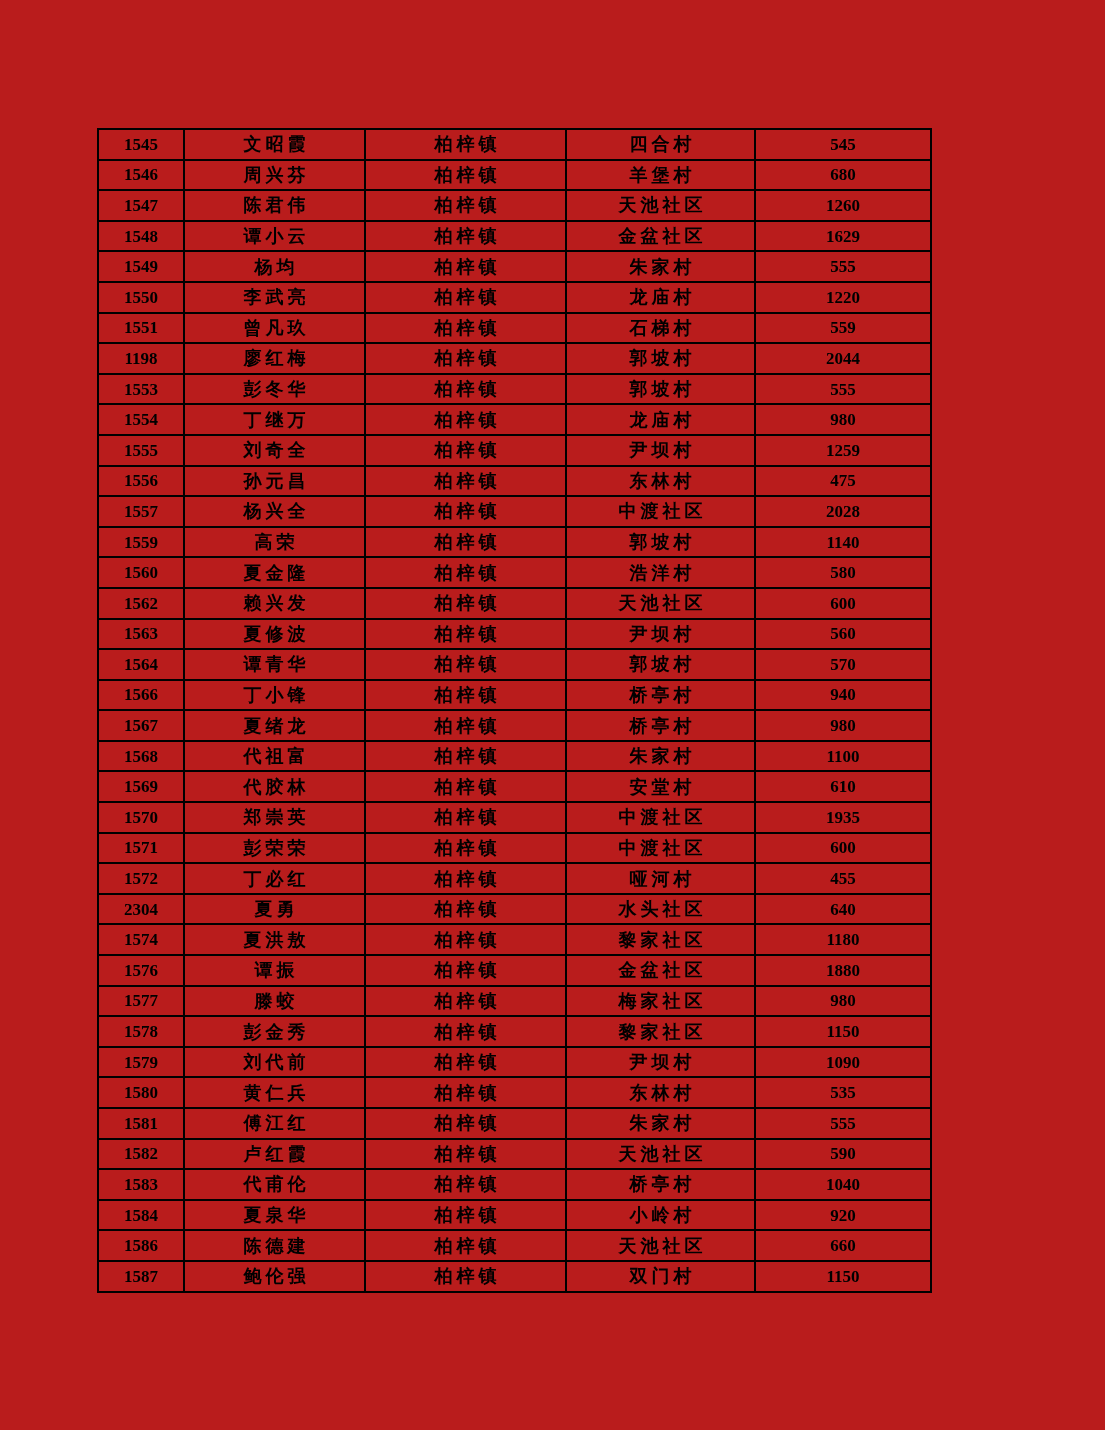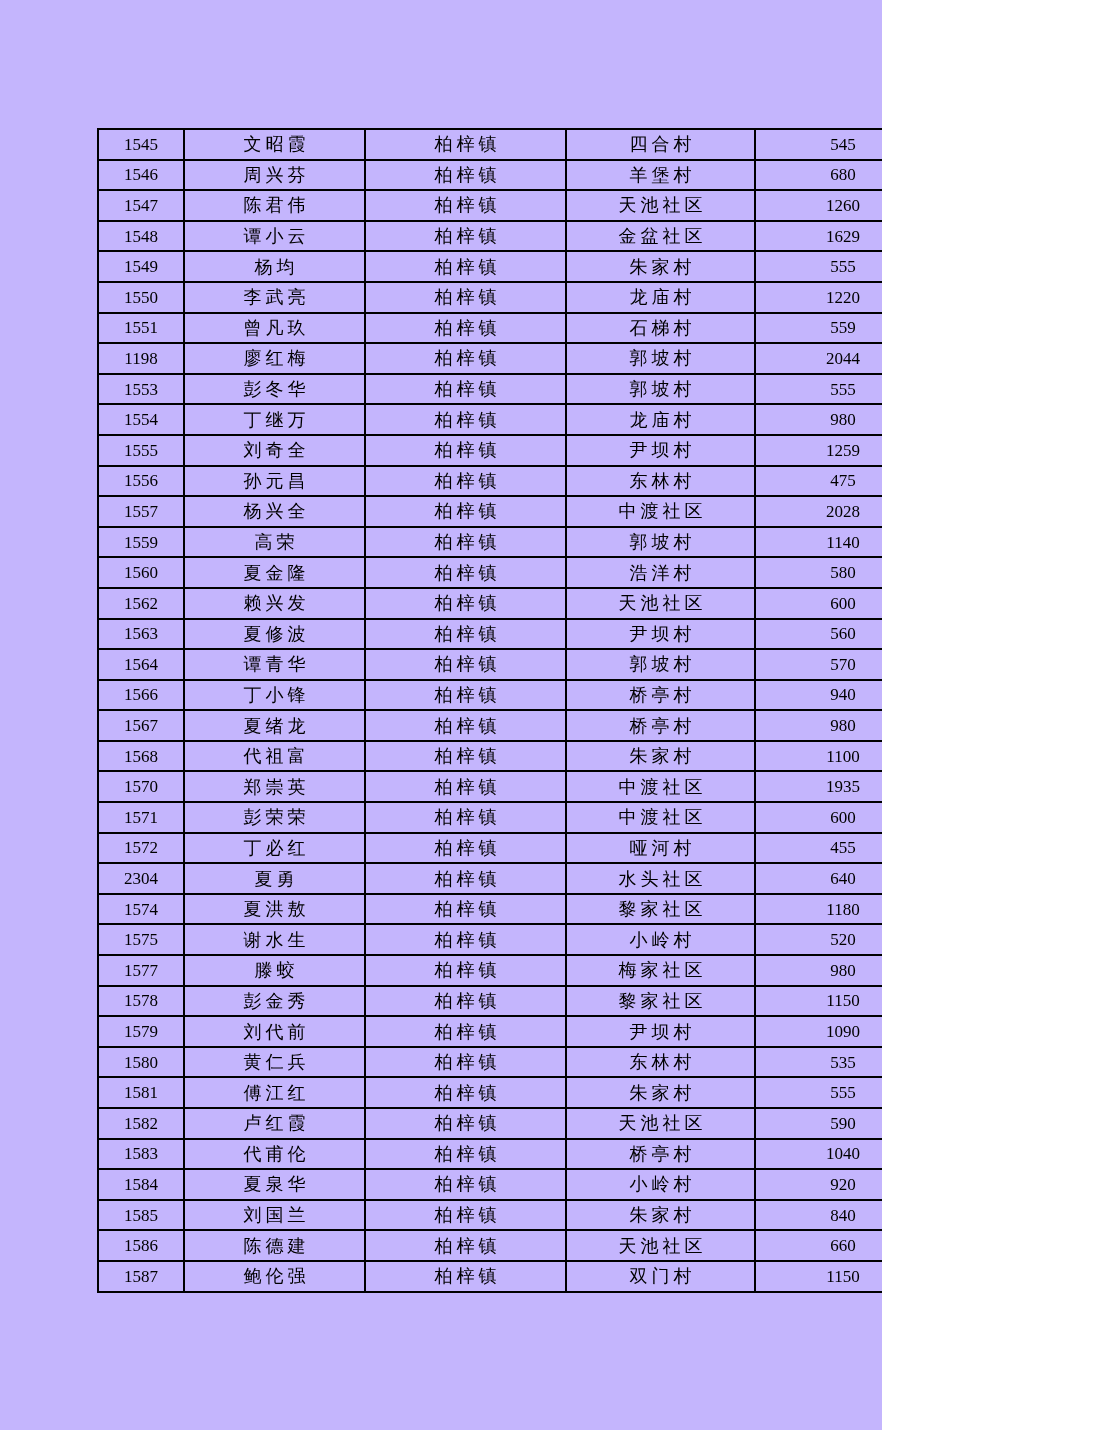--- a/index.html
+++ b/index.html
@@ -2,26 +2,27 @@
 <html><head>
 <meta charset="utf-8">
 <style>
   html, body {
     margin: 0;
     padding: 0;
     background: #ffffff;
   }
   .page {
     position: relative;
-    width: 882px;
+    width: 1105px;
     height: 1430px;
-    background: #c4b5fd;
+    background: #b91c1c;
     overflow: hidden;
     font-family: "Liberation Serif", "DejaVu Serif", serif;
     color: #000000;
+    font-weight: bold;
   }
   table.roster {
     position: absolute;
     left: 97px;
     top: 128px;
     width: 833px;
     height: 1165px;
     border-collapse: collapse;
     table-layout: fixed;
   }
@@ -223,20 +224,27 @@
     </tr>
 
     <tr>
       <td>1568</td>
       <td class="cn">代祖富</td>
       <td class="cn">柏梓镇</td>
       <td class="cn">朱家村</td>
       <td>1100</td>
     </tr>
 
+    <tr>
+      <td>1569</td>
+      <td class="cn">代胶林</td>
+      <td class="cn">柏梓镇</td>
+      <td class="cn">安堂村</td>
+      <td>610</td>
+    </tr>
 
     <tr>
       <td>1570</td>
       <td class="cn">郑崇英</td>
       <td class="cn">柏梓镇</td>
       <td class="cn">中渡社区</td>
       <td>1935</td>
     </tr>
 
     <tr>
@@ -264,28 +272,28 @@
     </tr>
 
     <tr>
       <td>1574</td>
       <td class="cn">夏洪敖</td>
       <td class="cn">柏梓镇</td>
       <td class="cn">黎家社区</td>
       <td>1180</td>
     </tr>
 
-    <tr>
-      <td>1575</td>
-      <td class="cn">谢水生</td>
-      <td class="cn">柏梓镇</td>
-      <td class="cn">小岭村</td>
-      <td>520</td>
-    </tr>
-
+
+    <tr>
+      <td>1576</td>
+      <td class="cn">谭振</td>
+      <td class="cn">柏梓镇</td>
+      <td class="cn">金盆社区</td>
+      <td>1880</td>
+    </tr>
 
     <tr>
       <td>1577</td>
       <td class="cn">滕蛟</td>
       <td class="cn">柏梓镇</td>
       <td class="cn">梅家社区</td>
       <td>980</td>
     </tr>
 
     <tr>
@@ -337,27 +345,20 @@
     </tr>
 
     <tr>
       <td>1584</td>
       <td class="cn">夏泉华</td>
       <td class="cn">柏梓镇</td>
       <td class="cn">小岭村</td>
       <td>920</td>
     </tr>
 
-    <tr>
-      <td>1585</td>
-      <td class="cn">刘国兰</td>
-      <td class="cn">柏梓镇</td>
-      <td class="cn">朱家村</td>
-      <td>840</td>
-    </tr>
 
     <tr>
       <td>1586</td>
       <td class="cn">陈德建</td>
       <td class="cn">柏梓镇</td>
       <td class="cn">天池社区</td>
       <td>660</td>
     </tr>
 
     <tr>

